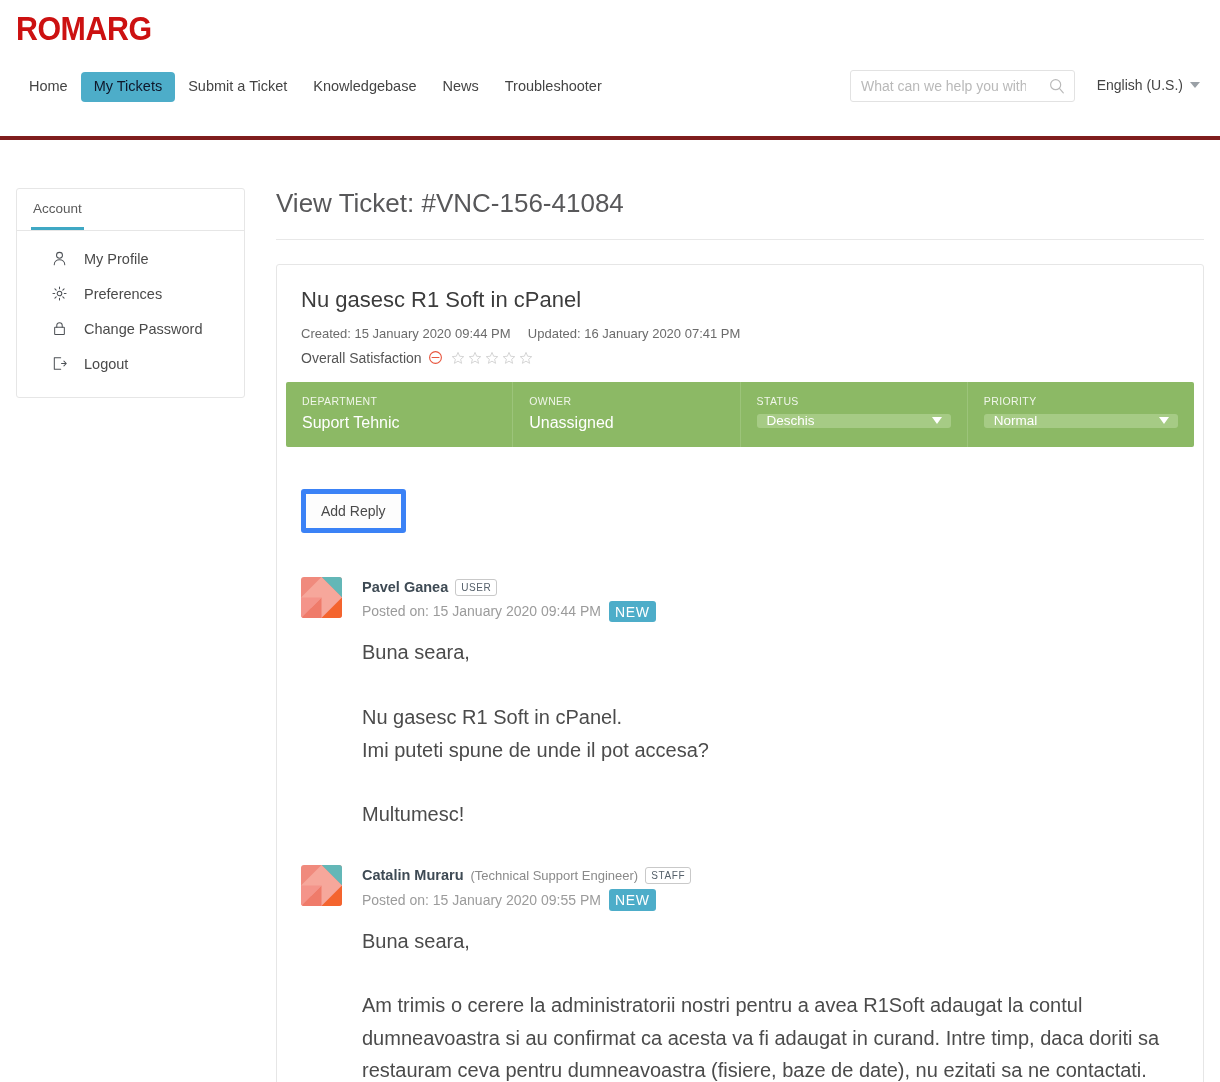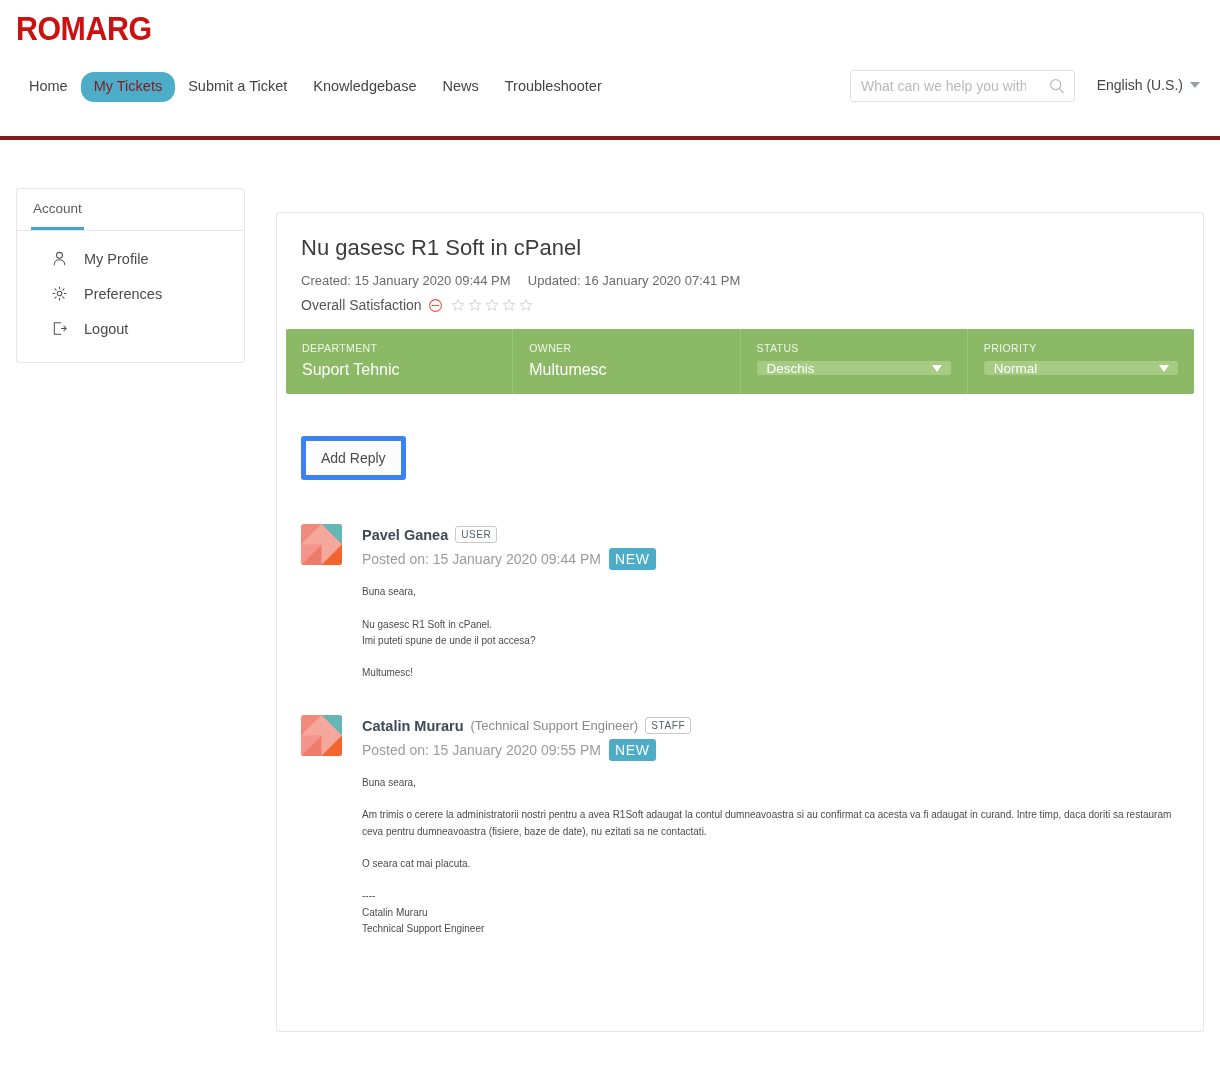--- a/index.html
+++ b/index.html
@@ -41,22 +41,21 @@
     font-size: 14.5px;
     color: #444;
     padding: 7px 13px;
     border-radius: 4px;
     cursor: pointer;
     white-space: nowrap;
     line-height: 1.1;
   }
   .nav-item.active {
     background: #4dadc9;
-    color: #7f1d1d;
-    border-radius: 13px;
+    color: #0f172a;
   }
 
   .search-wrap {
     position: absolute;
     right: 145px; top: 70px;
     width: 225px; height: 32px;
     border: 1px solid #e2e2e2;
     border-radius: 3px;
     background: #fff;
   }
@@ -295,21 +294,21 @@
   .badge-new {
     font-size: 14px;
     letter-spacing: 0.7px;
     background: #4dadc9;
     color: #ffffff;
     border-radius: 3px;
     padding: 3px 6px 2px 6px;
     line-height: 1.2;
   }
   .post-text {
-    font-size: 10px;
+    font-size: 20px;
     color: #4b4b4b;
     line-height: 1.62;
     white-space: pre-wrap;
     margin: 0;
     max-width: 820px;
   }
 </style>
 </head>
 <body>
 
@@ -362,35 +361,45 @@
       <div class="side-item">
         <span class="side-icon">
           <svg viewBox="0 0 20 20" width="17" height="17" fill="none" stroke="#4d5156" stroke-width="1.2">
             <circle cx="10" cy="10" r="2.7"></circle>
             <path d="M10 2.3v2.1M10 15.6v2.1M17.7 10h-2.1M4.4 10H2.3M15.4 4.6l-1.5 1.5M6.1 13.9l-1.5 1.5M15.4 15.4l-1.5-1.5M6.1 6.1L4.6 4.6" stroke-linecap="round"></path>
           </svg>
         </span>
         <span>Preferences</span>
       </div>
 
+      <div class="side-item">
+        <span class="side-icon">
+          <svg viewBox="0 0 20 20" width="17" height="17" fill="none" stroke="#4d5156" stroke-width="1.2">
+            <rect x="4.3" y="8.6" width="11.4" height="8.4" rx="0.6"></rect>
+            <path d="M6.8 8.6V6.3a3.2 3.2 0 0 1 6.4 0v2.3" stroke-linecap="round"></path>
+          </svg>
+        </span>
+        <span>Change Password</span>
+      </div>
 
       <div class="side-item">
         <span class="side-icon">
           <svg viewBox="0 0 20 20" width="17" height="17" fill="none" stroke="#4d5156" stroke-width="1.2">
             <path d="M11.4 3.2H3.9v13.6h7.5" stroke-linecap="round" stroke-linejoin="round"></path>
             <path d="M12.4 10h5.2M15.2 7.2L18 10l-2.8 2.8" stroke-linecap="round" stroke-linejoin="round"></path>
           </svg>
         </span>
         <span>Logout</span>
       </div>
 
     </div>
   </div>
 
   <div class="main">
+    <h1 class="page-title">View Ticket: #VNC-156-41084</h1>
 
     <div class="ticket-card">
       <div class="ticket-head">
         <h2 class="ticket-subject">Nu gasesc R1 Soft in cPanel</h2>
 
         <div class="ticket-dates">
           <span>Created: 15 January 2020 09:44 PM</span>
           <span class="sep"></span>
           <span>Updated: 16 January 2020 07:41 PM</span>
         </div>
@@ -433,21 +442,21 @@
         </div>
       </div>
 
       <div class="info-bar">
         <div class="info-cell">
           <div class="info-label">DEPARTMENT</div>
           <div class="info-value">Suport Tehnic</div>
         </div>
         <div class="info-cell">
           <div class="info-label">OWNER</div>
-          <div class="info-value">Multumesc</div>
+          <div class="info-value">Unassigned</div>
         </div>
         <div class="info-cell">
           <div class="info-label">STATUS</div>
           <div class="info-select">
             <span>Deschis</span>
             <span class="sel-caret"></span>
           </div>
         </div>
         <div class="info-cell">
           <div class="info-label">PRIORITY</div>

